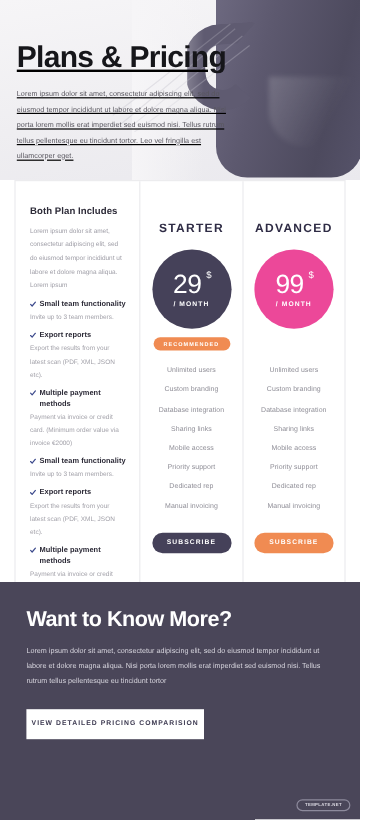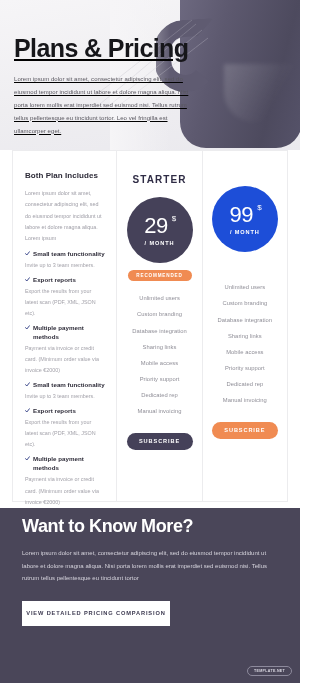--- a/index.html
+++ b/index.html
@@ -103,34 +103,34 @@
   }
   .feat-name {
     font-size: 6.2px; font-weight: 700; color: #2d2b38;
     line-height: 1.45; letter-spacing: .02px;
   }
   .feat-desc {
     margin-top: 1px; padding-left: 0;
     font-size: 5.4px; line-height: 2.05; color: #a3a2aa;
   }
 
-  .plan-wrap { padding-top: 23px; text-align: center; }
+  .plan-wrap { padding-top: 34px; text-align: center; }
   .plan-name {
     font-size: 10px; font-weight: 700; letter-spacing: 1.1px;
     color: #2f2c45;
   }
   .price-circle {
     width: 66px; height: 66px; border-radius: 50%;
     margin: 12px auto 0;
     display: flex; flex-direction: column;
     align-items: center; justify-content: center;
     position: relative;
   }
   .price-circle.dark   { background: #454159; align-items: center; }
-  .price-circle.orange { background: #1d4ed8; }
+  .price-circle.orange { background: #ec4899; }
   .price-amount {
     font-size: 22px; font-weight: 300; color: #ffffff;
     line-height: 1; letter-spacing: -.5px;
     position: relative; padding-right: 7px;
   }
   .price-currency {
     position: absolute; right: -1px; top: 0px;
     font-size: 8px; font-weight: 400;
   }
   .price-period {
@@ -161,23 +161,23 @@
     font-size: 5.6px; font-weight: 700; letter-spacing: .9px;
     color: #ffffff; border: none; cursor: pointer;
     font-family: "Liberation Sans", sans-serif;
   }
   .subscribe.dark   { background: #454159; }
   .subscribe.orange { background: #f08b52; }
 
   
   .cta {
     position: absolute; left: 0; bottom: 0;
-    width: 300px; height: 175px;
+    width: 300px; height: 198px;
     background: #4a4659;
-    padding: 9px 22px 0 22px;
+    padding: 22px 22px 0 22px;
   }
   .cta-title {
     font-size: 18px; font-weight: 700; color: #ffffff;
     letter-spacing: -.4px; line-height: 1;
   }
   .cta-sub {
     margin-top: 12px; width: 262px;
     font-size: 6px; line-height: 2.1; color: #d6d4dd;
   }
   .cta-btn {
@@ -314,20 +314,21 @@
         </div>
 
         <div class="subscribe-wrap">
           <button class="subscribe dark">SUBSCRIBE</button>
         </div>
       </div>
     </div>
 
     <div class="col col-right">
       <div class="plan-wrap">
+        <div class="plan-name">ADVANCED</div>
         <div class="price-circle orange">
           <div class="price-amount">
             <span>99</span><span class="price-currency">$</span>
           </div>
           <div class="price-period">/ MONTH</div>
         </div>
         <div class="badge-spacer"></div>
 
         <div class="plan-features with-badge">
           <div class="plan-feature">Unlimited users</div>

